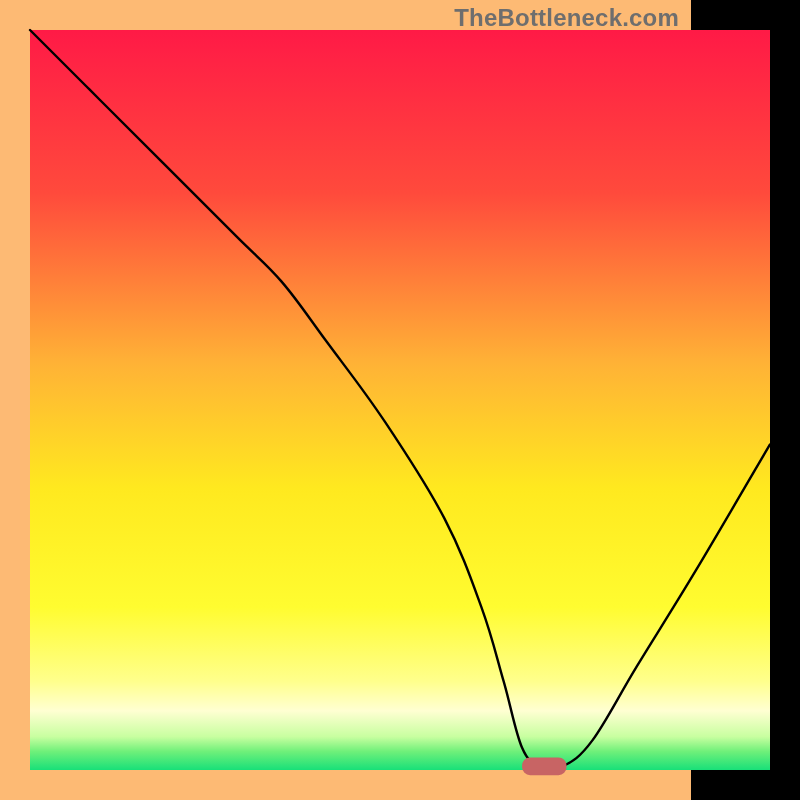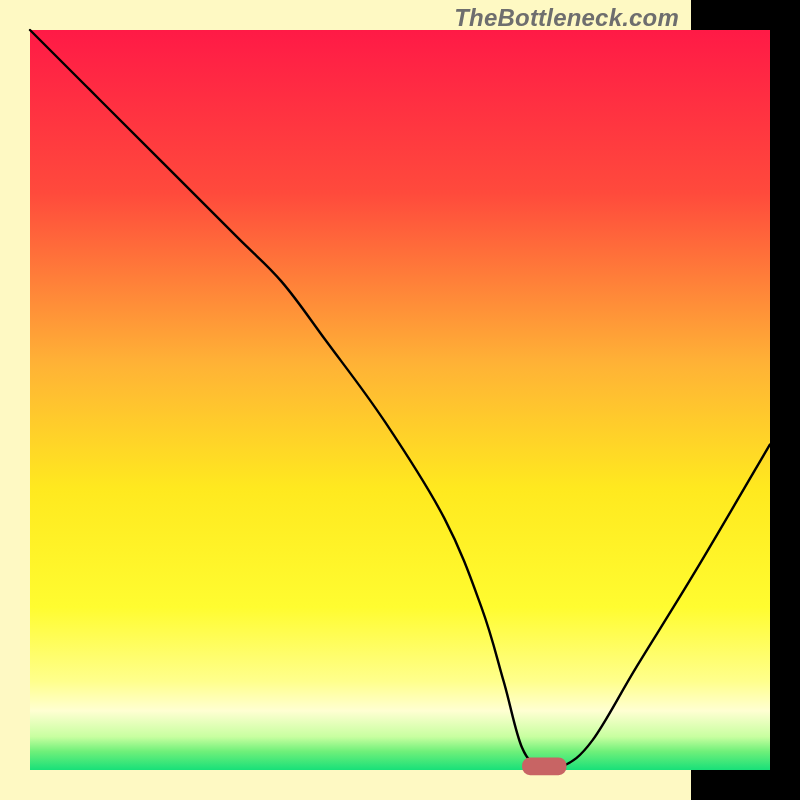--- a/index.html
+++ b/index.html
@@ -7,22 +7,21 @@
     padding: 0;
     width: 800px;
     height: 800px;
     background: #000;
     overflow: hidden;
   }
   .container {
     position: relative;
     width: 691px;
     height: 800px;
-    background: #fef9c3;
-    font-style: italic;
+    background: #fdba74;
   }
   .watermark {
     position: absolute;
     top: 4px;
     right: 12px;
     font-family: Arial, Helvetica, sans-serif;
     font-size: 24px;
     font-weight: 600;
     color: #6e6e6e;
     letter-spacing: 0.2px;

